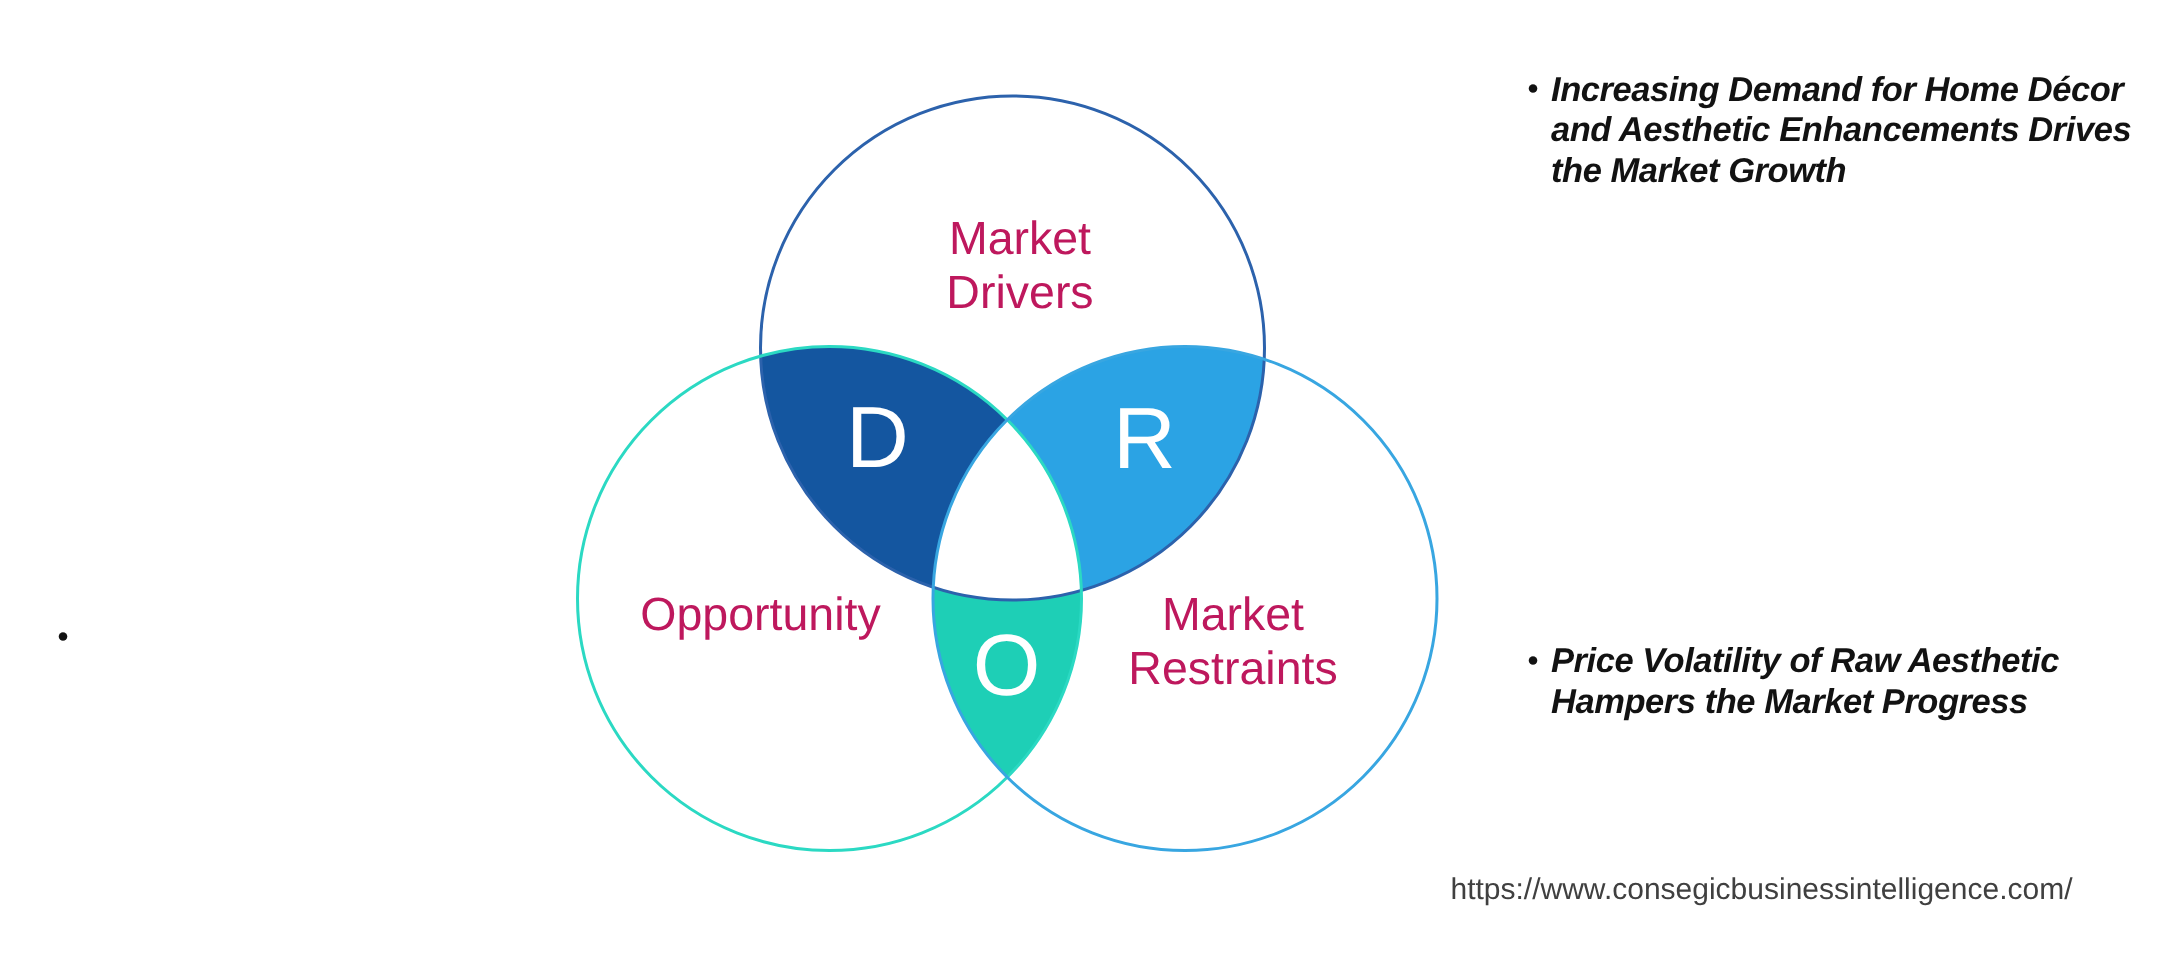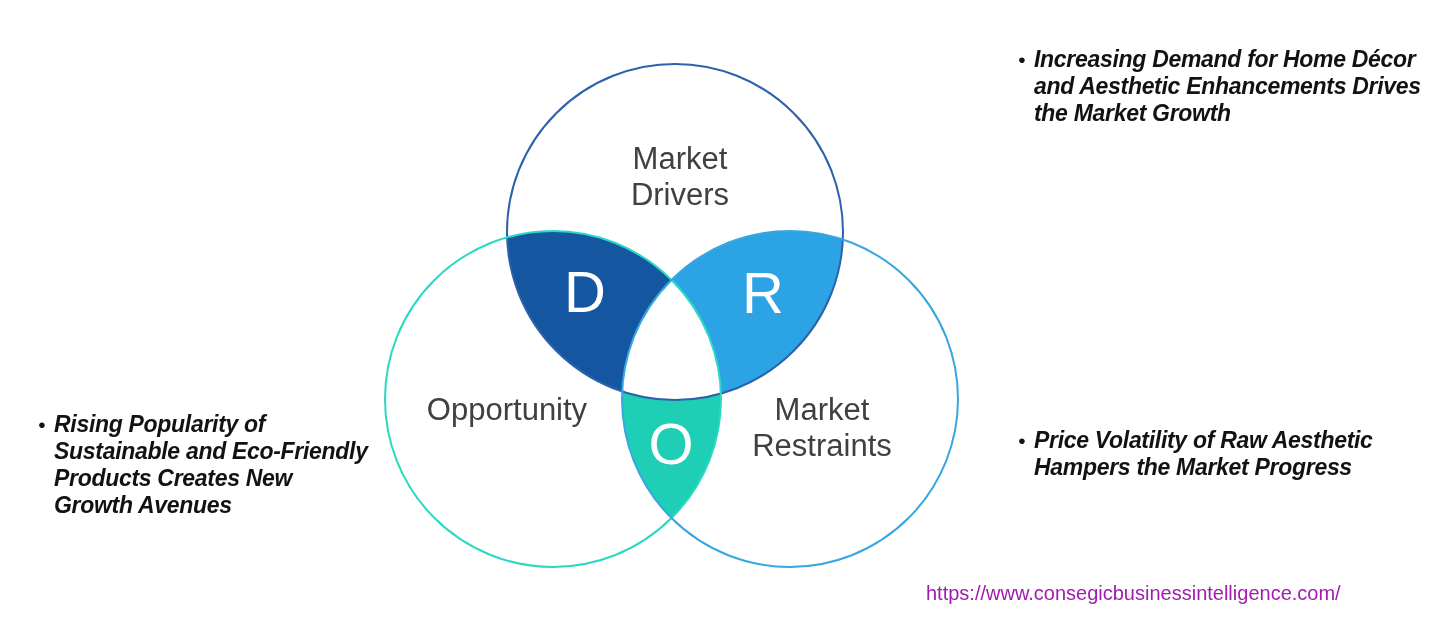--- a/index.html
+++ b/index.html
@@ -23,21 +23,21 @@
   .overlay {
     position: absolute;
     transform: translate(-50%, -50%);
     text-align: center;
     white-space: pre-line;
     pointer-events: none;
   }
   .circle-label {
     font-size: 31px;
     line-height: 36px;
-    color: #404040;
+    color: #be185d;
     font-weight: 400;
     letter-spacing: 0;
   }
   .overlap-letter {
     font-size: 58px;
     font-weight: 300;
     color: #ffffff;
     line-height: 58px;
   }
   .bullet {
@@ -59,24 +59,24 @@
     font-weight: 600;
     letter-spacing: -0.3px;
     white-space: pre-line;
     font-style: italic;
   }
   .bullet-drivers { left: 1010px; top: 46px; width: 444px; }
   .bullet-opportunity { left: 30px; top: 411px; width: 384px; }
   .bullet-restraints { left: 1010px; top: 427px; width: 444px; }
   .source-url {
     position: absolute;
-    left: 926px;
+    left: 967px;
     top: 582px;
     font-size: 20px;
-    color: #a21caf;
+    color: #404040;
     font-weight: 400;
     cursor: pointer;
   }
 </style>
 </head>
 <body>
 
 <div class="canvas">
 
   <svg class="venn-svg" width="1453" height="643" viewBox="0 0 1453 643">
@@ -131,24 +131,20 @@
 
   <div class="bullet bullet-drivers">
     <span class="marker">•</span>
     <div class="bullet-text">Increasing Demand for Home Décor
 and Aesthetic Enhancements Drives
 the Market Growth</div>
   </div>
 
   <div class="bullet bullet-opportunity">
     <span class="marker">•</span>
-    <div class="bullet-text">Rising Popularity of
-Sustainable and Eco-Friendly
-Products Creates New
-Growth Avenues</div>
   </div>
 
   <div class="bullet bullet-restraints">
     <span class="marker">•</span>
     <div class="bullet-text">Price Volatility of Raw Aesthetic
 Hampers the Market Progress</div>
   </div>
 
   <div class="source-url">https://www.consegicbusinessintelligence.com/</div>
 

